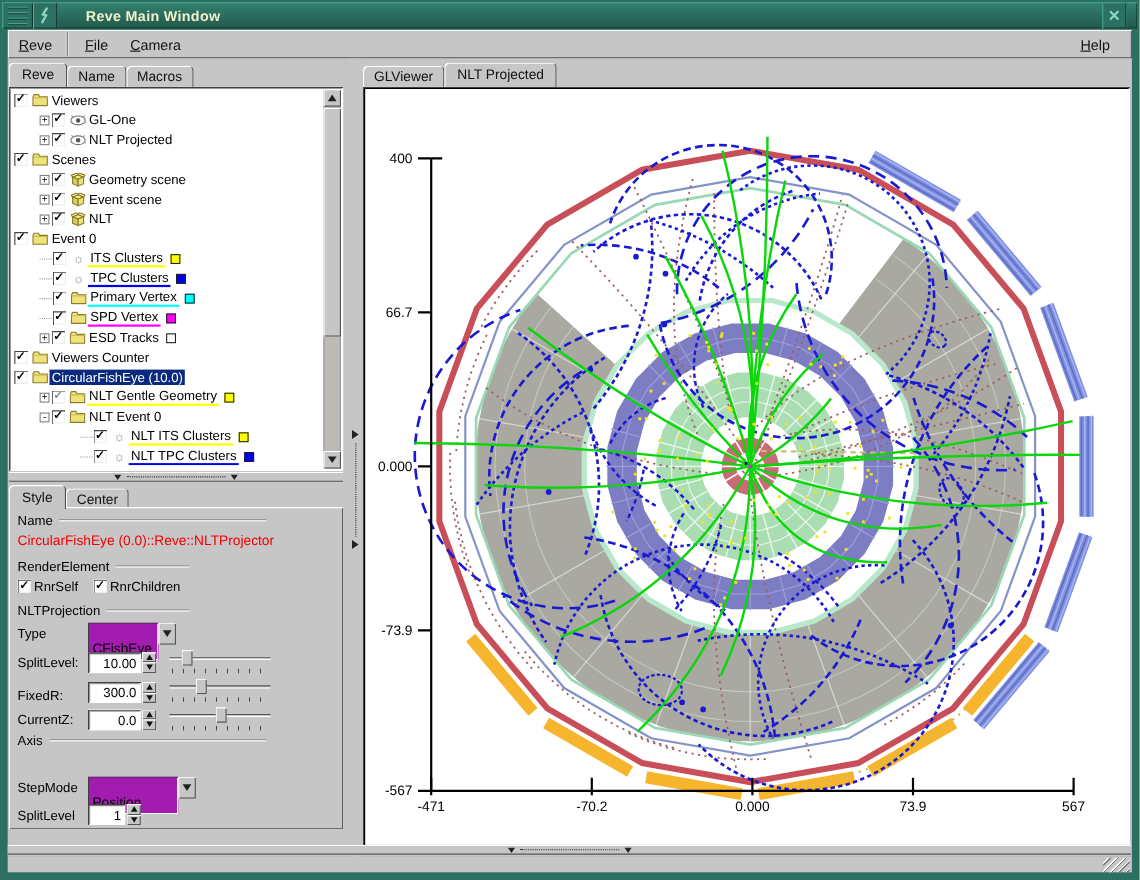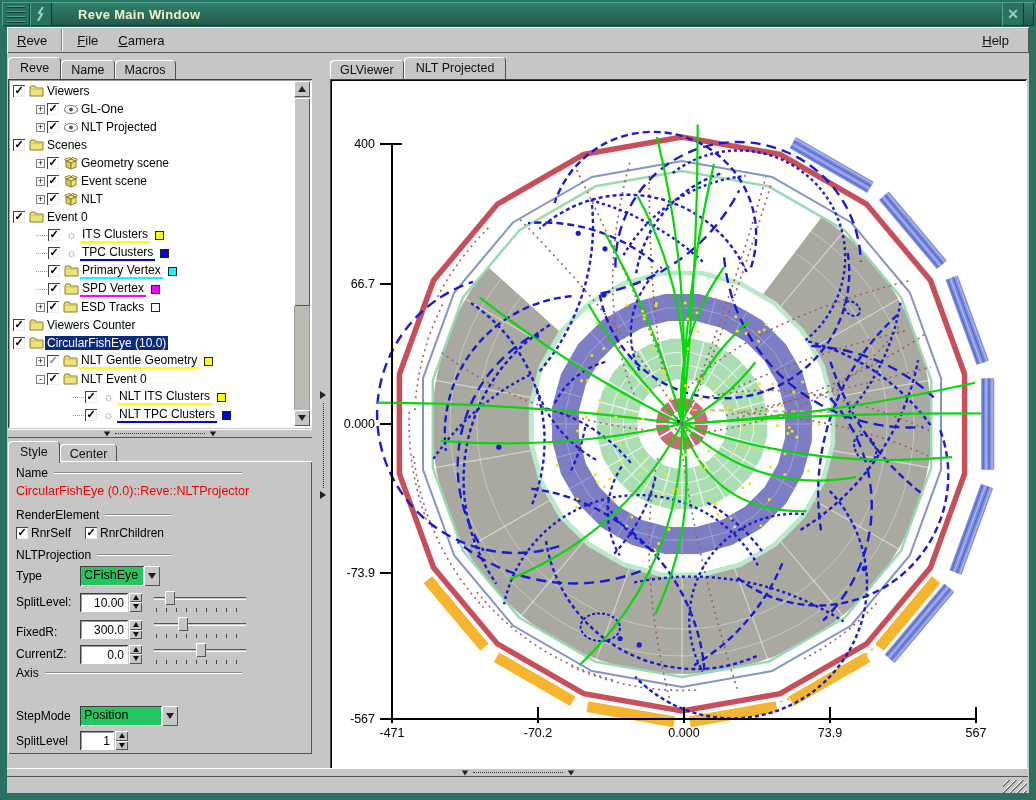--- a/index.html
+++ b/index.html
@@ -52,21 +52,21 @@
   #editor-tabs{left:1px;top:387px;}
   #editor-panel{position:absolute;left:1px;top:408px;width:304px;height:293px;background:#c6c6c6;box-shadow:inset 1px 1px 0 #fff,inset -1px -1px 0 #555;}
   .erow{position:absolute;display:flex;align-items:center;font-size:12px;color:#000;}
   .gline{flex:1;height:2px;border-top:1px solid #8a8a8a;border-bottom:1px solid #fff;margin-left:6px;}
   .red{color:#f20000;font-size:12.5px;}
   .spin{width:13px;height:19px;display:flex;flex-direction:column;margin-left:1px;}
   .spin b{flex:1;background:#c6c6c6;box-shadow:inset 1px 1px 0 #fff,inset -1px -1px 0 #555;display:flex;align-items:center;justify-content:center;}
   .spin .tu{width:0;height:0;border-left:3px solid transparent;border-right:3px solid transparent;border-bottom:5px solid #111;}
   .spin .td{width:0;height:0;border-left:3px solid transparent;border-right:3px solid transparent;border-top:5px solid #111;}
   .combo{display:flex;height:20px;}
-  .combo .cfield{background:#22c55e;box-shadow:inset 1px 1px 0 #3f3f3f,inset -1px -1px 0 #fff;padding:2px 4px;font-size:12.5px;flex:1;}
+  .combo .cfield{background:#a21caf;box-shadow:inset 1px 1px 0 #3f3f3f,inset -1px -1px 0 #fff;padding:17px 4px;font-size:12.5px;flex:1;}
   .combo .cbtn{width:16px;background:#c6c6c6;box-shadow:inset 1px 1px 0 #fff,inset -1px -1px 0 #555;display:flex;align-items:center;justify-content:center;}
   .slider{position:relative;width:92px;height:22px;}
   .slider .groove{position:absolute;left:0;right:0;top:6px;height:3px;box-shadow:inset 0 1px 0 #555,inset 0 -1px 0 #fff;}
   .slider .thumb{position:absolute;top:0;width:10px;height:14px;background:#c6c6c6;box-shadow:inset 1px 1px 0 #fff,inset -1px -1px 0 #555;}
   .slider .ticks{position:absolute;left:2px;right:0;top:17px;height:4px;background:repeating-linear-gradient(90deg,#444 0 1px,transparent 1px 10px);}
   #vsplit{position:absolute;left:311px;top:0;width:11px;height:726px;background:#c6c6c6;}
   #canvas{position:absolute;left:323px;top:26px;width:697px;height:691px;background:#fff;box-shadow:inset 1px 1px 0 #3f3f3f,inset -1px -1px 0 #fff,inset 2px 2px 0 #000;}
   #plot-svg{position:absolute;left:3px;top:3px;}
   #statusbar{position:absolute;left:7px;top:779px;width:1022px;height:14px;background:#c6c6c6;}
   #grip{position:absolute;right:2px;top:1px;width:24px;height:13px;background:repeating-linear-gradient(135deg,transparent 0 3px,#fff 3px 4px,#777 4px 5px);}

